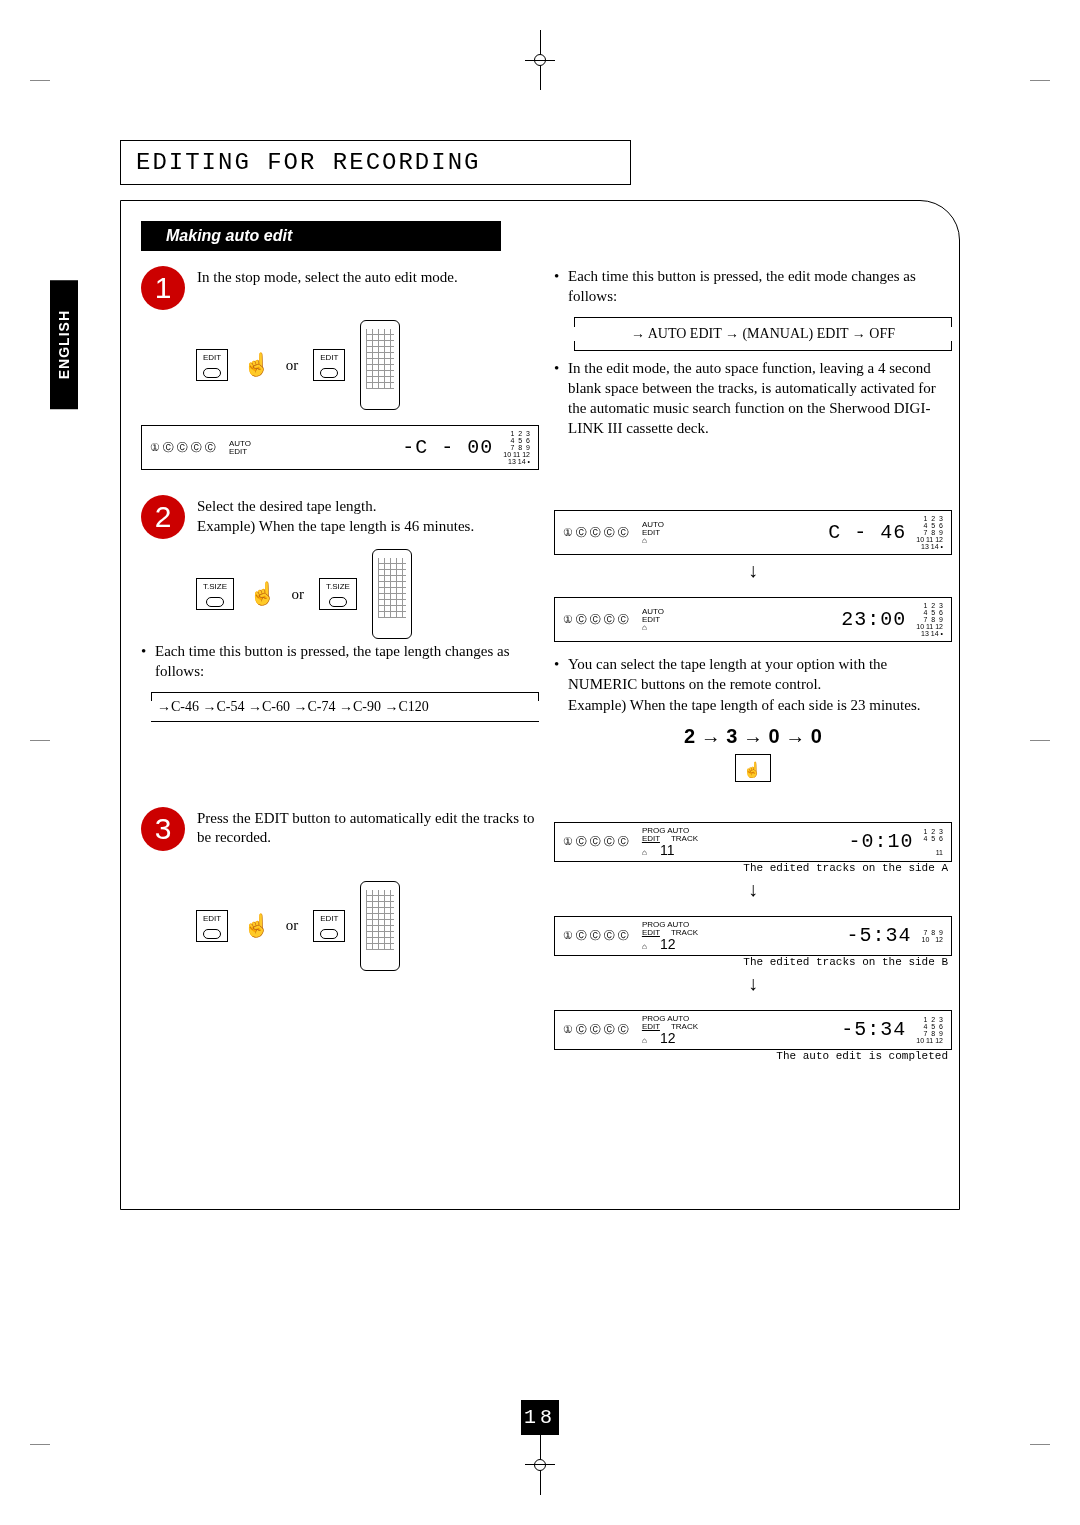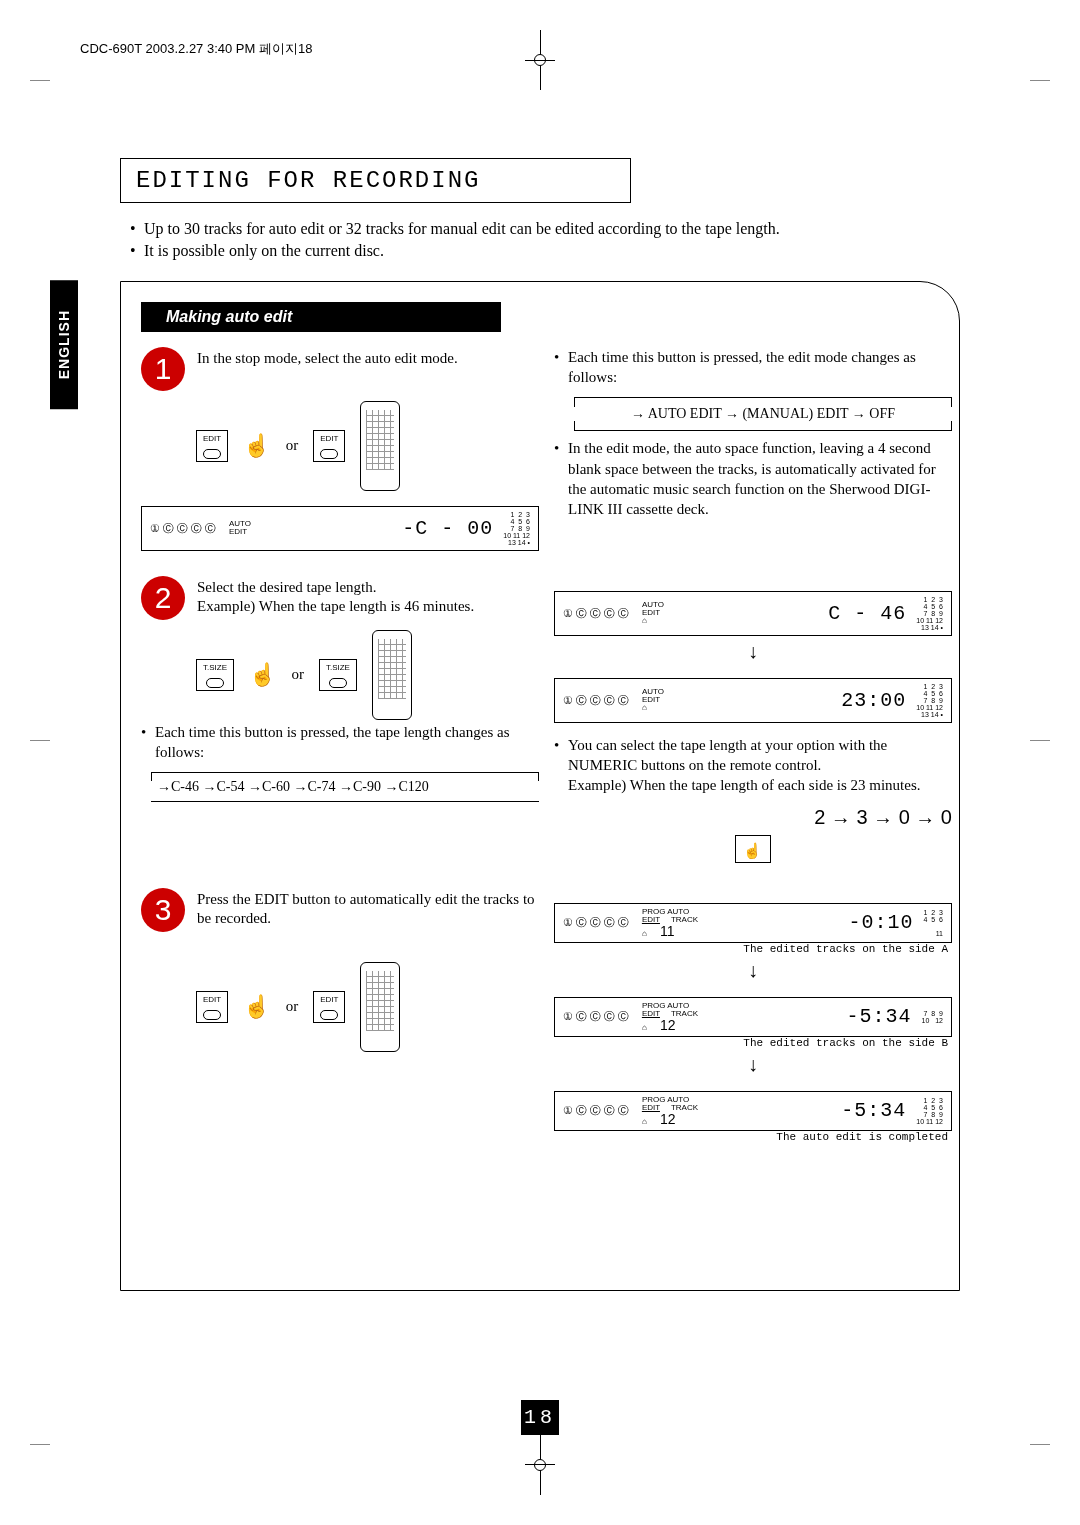--- a/index.html
+++ b/index.html
@@ -70,56 +70,51 @@
   .cycle-box::after { right: 0; top: -1px; }
   .cycle-box .ret-l { position: absolute; left: 0; bottom: -1px; width: 1px; height: 10px; background: #000; }
   .cycle-box .ret-r { position: absolute; right: 0; bottom: -1px; width: 1px; height: 10px; background: #000; }
   
   .tape-cycle { font-size: 14px; margin-left: 10px; padding: 6px; border-top: 1px solid #000; border-bottom: 1px solid #000; text-align: left; position: relative; }
   .tape-cycle::before { content: ""; position: absolute; left: 0; top: 0; bottom: 0; width: 1px; background: #000; height: 8px; }
   .tape-cycle::after { content: ""; position: absolute; right: 0; top: 0; width: 1px; background: #000; height: 8px; }
   
   .arrow-down { text-align: center; font-size: 20px; margin: 4px 0; }
   
-  .seq-digits { font-family: Arial, sans-serif; font-size: 20px; text-align: right; margin-top: 8px; }
+  .seq-digits { font-family: Arial, sans-serif; font-size: 20px; text-align: center; margin-top: 8px; font-weight: bold; }
   .hand-center { text-align: center; margin-top: 6px; }
   .hand-center .handbox { display: inline-block; border: 1px solid #000; padding: 6px 8px 2px; }
   
   .small-caption { font-family: Liberation Mono, monospace; font-size: 11px; text-align: right; margin-top: 0; padding-right: 4px; line-height: 1.1; }
   
   .pagenum-box { position: absolute; bottom: 90px; left: 50%; transform: translateX(-50%); background: #000; color: #fff; font-family: "Courier New", monospace; font-size: 20px; padding: 6px 3px; letter-spacing: 4px; }
 </style>
 </head>
 <body>
 
 <div class="page">
-  <div class="header-info">CDC-690T  2003.2.27 3:40 PM  페이지18</div>
 
   <div class="crop-top">
       <div class="crop-circle"></div>
     </div>
   <div class="crop-bottom">
       <div class="crop-circle"></div>
     </div>
   <div class="tick l1"></div>
   <div class="tick r1"></div>
   <div class="tick l2"></div>
   <div class="tick r2"></div>
   <div class="tick ml"></div>
   <div class="tick mr"></div>
 
   <div class="lang-tab">ENGLISH</div>
 
   <div class="content">
     <div class="section-title-box">EDITING FOR RECORDING</div>
     
-    <ul class="bullets">
-      <li>Up to 30 tracks for auto edit or 32 tracks for manual edit can be edited according to the tape length.</li>
-      <li>It is possible only on the current disc.</li>
-    </ul>
     
     <div class="main-box">
       <div class="sub-header">Making auto edit</div>
       
       
       <div class="step-row">
         <div class="col">
           <div class="step-head">
             <div class="step-num">1</div>
             <div class="step-text">In the stop mode, select the auto edit mode.</div>

